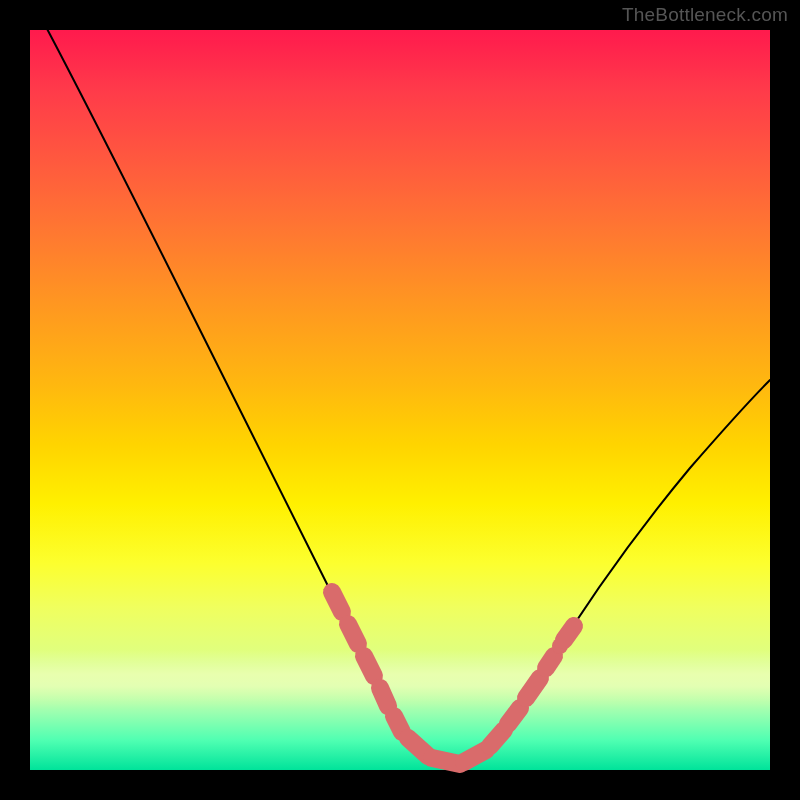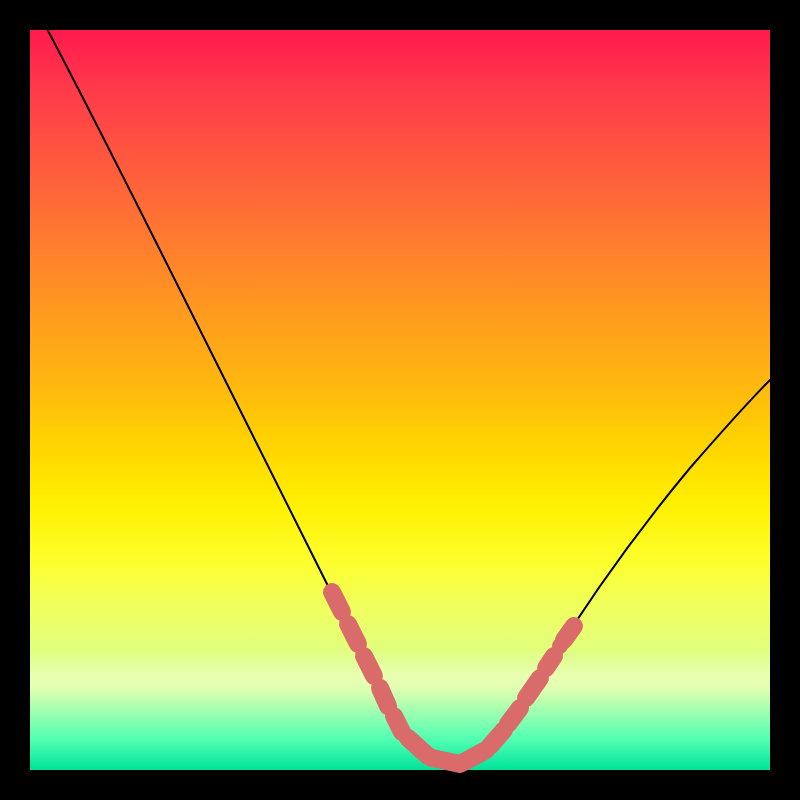--- a/index.html
+++ b/index.html
@@ -92,20 +92,21 @@
     stroke-width: 18;
     stroke-linecap: round;
     fill: none;
   }
 </style>
 </head>
 <body>
 
 <div class="stage">
 
+  <div class="watermark">TheBottleneck.com</div>
 
   <div class="plot-area">
     <div class="pale-band"></div>
 
     <svg class="curve" viewBox="0 0 740 740">
 
       <path class="main" d="M 15 -5
                C 60 80, 110 180, 160 280
                C 200 360, 245 450, 290 540
                C 320 600, 350 660, 380 705

